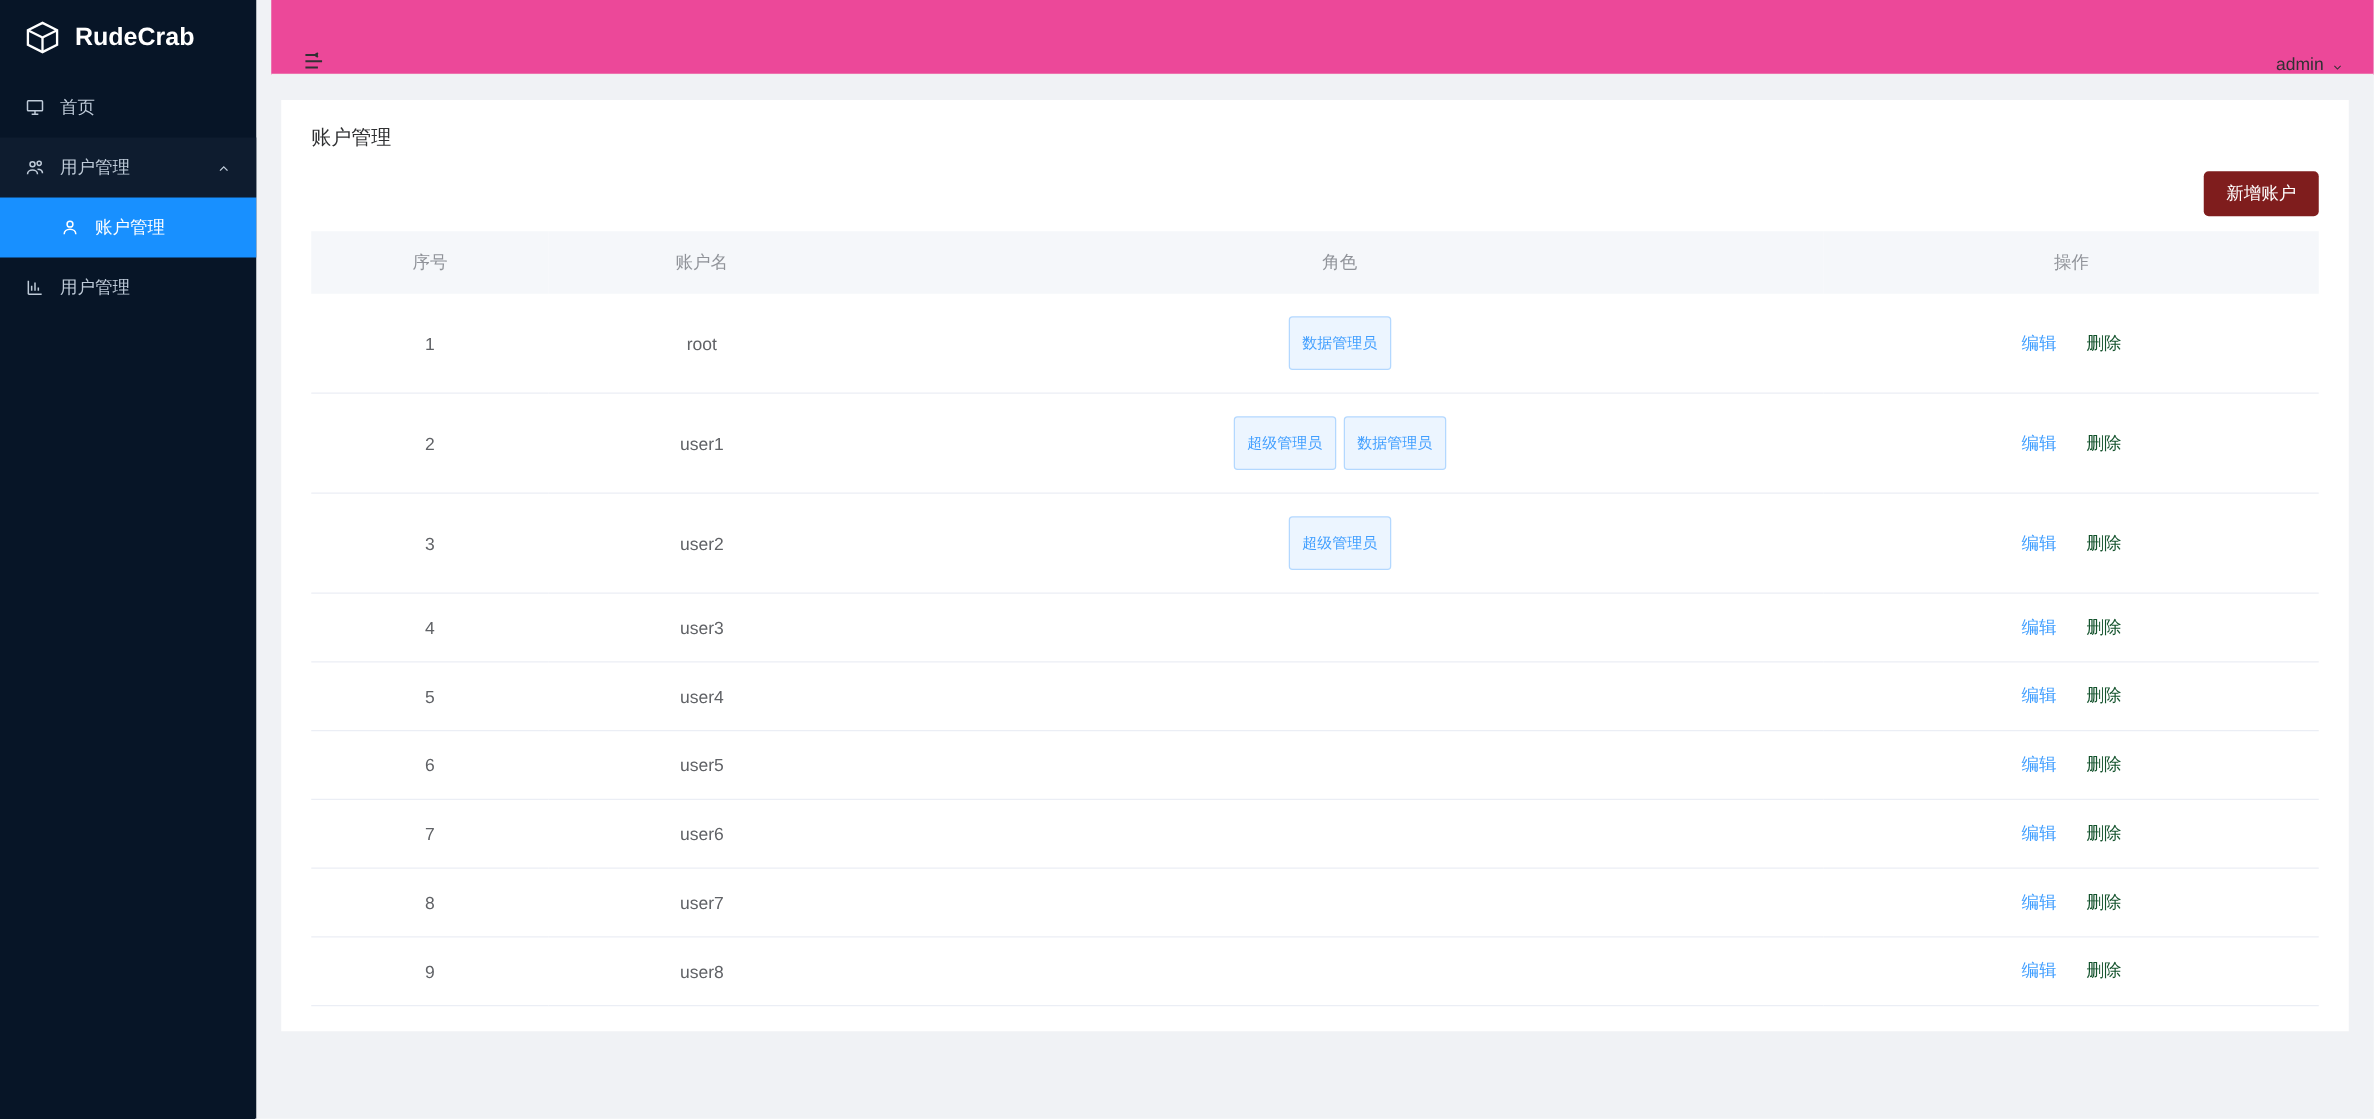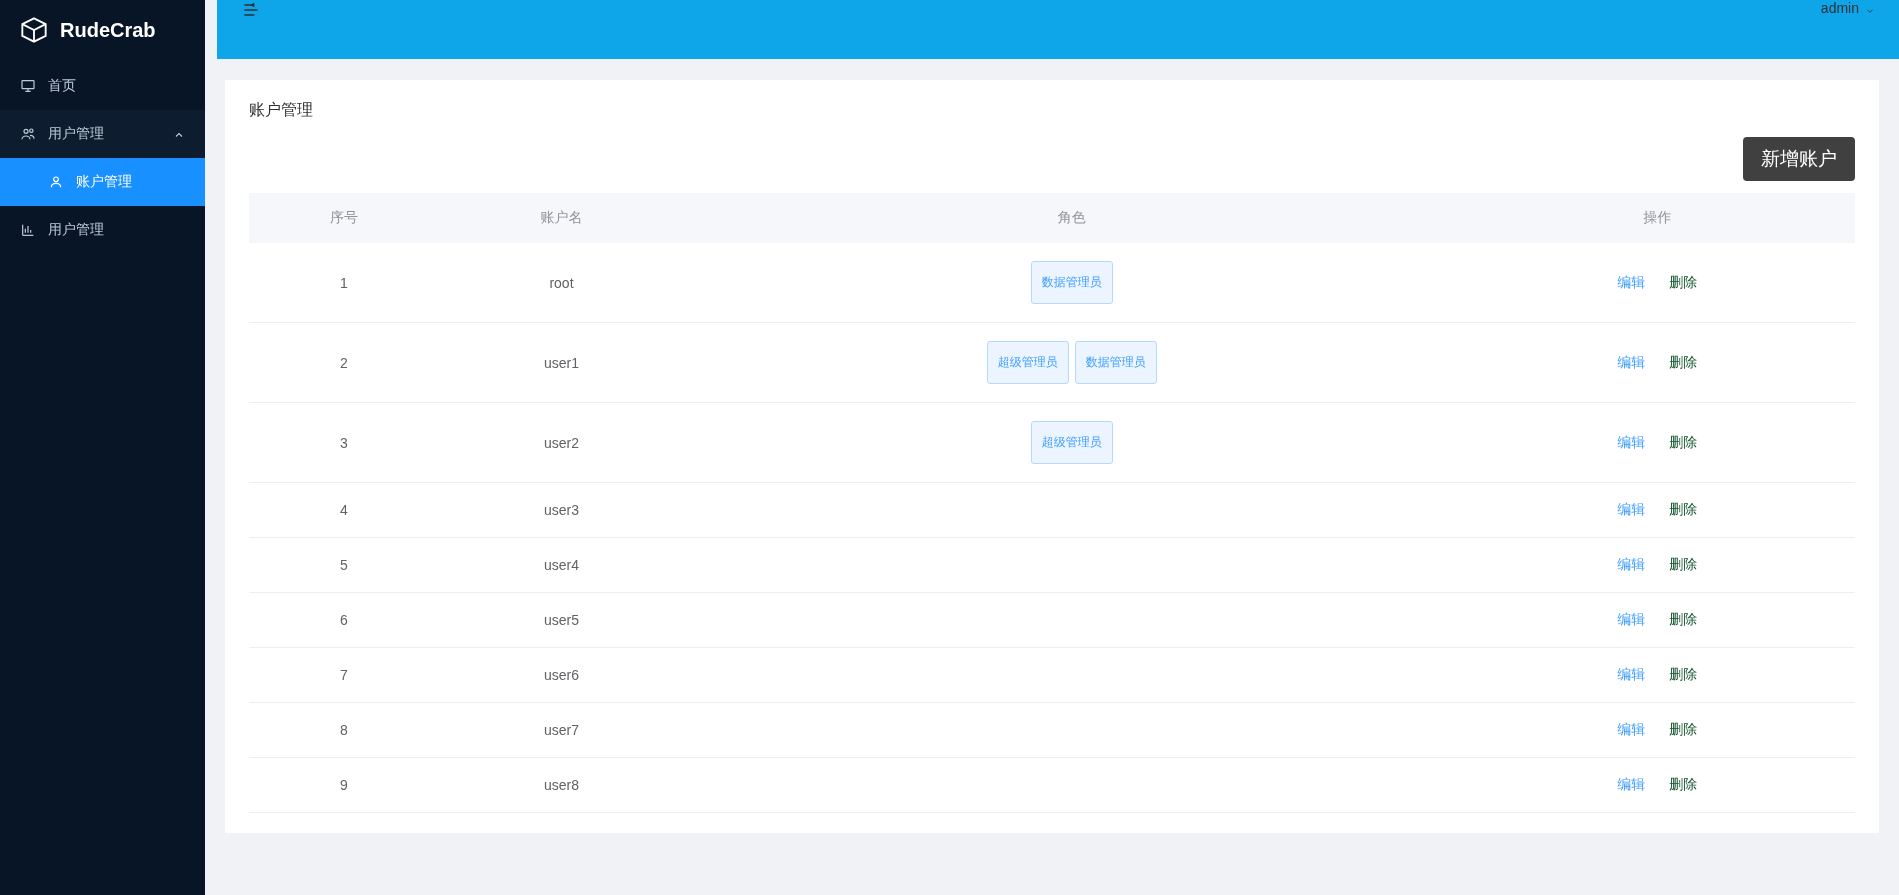--- a/index.html
+++ b/index.html
@@ -14,32 +14,32 @@
 .menu { padding-top: 2px; }
 .menu-item { display: flex; align-items: center; height: 48px; padding: 0 20px; color: #bfcbd9; cursor: pointer; font-size: 14px; gap: 12px; }
 .menu-item.active { background: #1890ff; color: #fff; }
 .menu-item .mi-icon { width: 16px; height: 16px; flex-shrink: 0; }
 .menu-item .chev { margin-left: auto; width: 12px; height: 12px; }
 .submenu .menu-item { padding-left: 48px; }
 .submenu-header { background: #0e1c2f; justify-content: space-between; }
 
 
 .main { flex: 1; display: flex; flex-direction: column; }
-.header { height: 60px; background: #0ea5e9; display: flex; align-items: flex-start; padding: 0 24px; border-bottom: 1px solid #f0f0f0; margin-left: 12px; }
+.header { height: 60px; background: #ec4899; display: flex; align-items: flex-end; padding: 0 24px; border-bottom: 1px solid #f0f0f0; margin-left: 12px; }
 .hamburger { width: 20px; height: 20px; cursor: pointer; color: #303133; }
 .header-spacer { flex: 1; }
 .user-area { display: flex; align-items: center; gap: 6px; cursor: pointer; font-size: 14px; color: #303133; }
 .user-area .chev-down { width: 10px; height: 10px; }
 
 
 .content { flex: 1; padding: 20px; overflow: auto; }
 .card { background: #fff; padding: 20px 24px; }
 .page-title { font-size: 16px; color: #303133; margin-bottom: 16px; }
 .toolbar { display: flex; justify-content: flex-end; margin-bottom: 12px; }
-.btn-primary { background: #404040; color: #fff; border: none; padding: 9px 18px; border-radius: 4px; cursor: pointer; font-size: 19px; }
+.btn-primary { background: #7f1d1d; color: #fff; border: none; padding: 9px 18px; border-radius: 4px; cursor: pointer; font-size: 14px; }
 
 
 table { width: 100%; border-collapse: collapse; }
 thead th { background: #f5f7fa; color: #909399; font-weight: 500; font-size: 14px; padding: 16px 10px; text-align: center; }
 tbody td { border-bottom: 1px solid #ebeef5; padding: 18px 10px; text-align: center; font-size: 14px; color: #606266; }
 .tag { display: inline-block; border: 1px solid #b3d8ff; color: #409eff; background: #ecf5ff; padding: 12px 10px; border-radius: 3px; font-size: 12px; margin: 0 3px; }
 .link-edit { color: #409eff; cursor: pointer; margin-right: 24px; }
 .link-delete { color: #14532d; cursor: pointer; }
 </style>
 </head>

